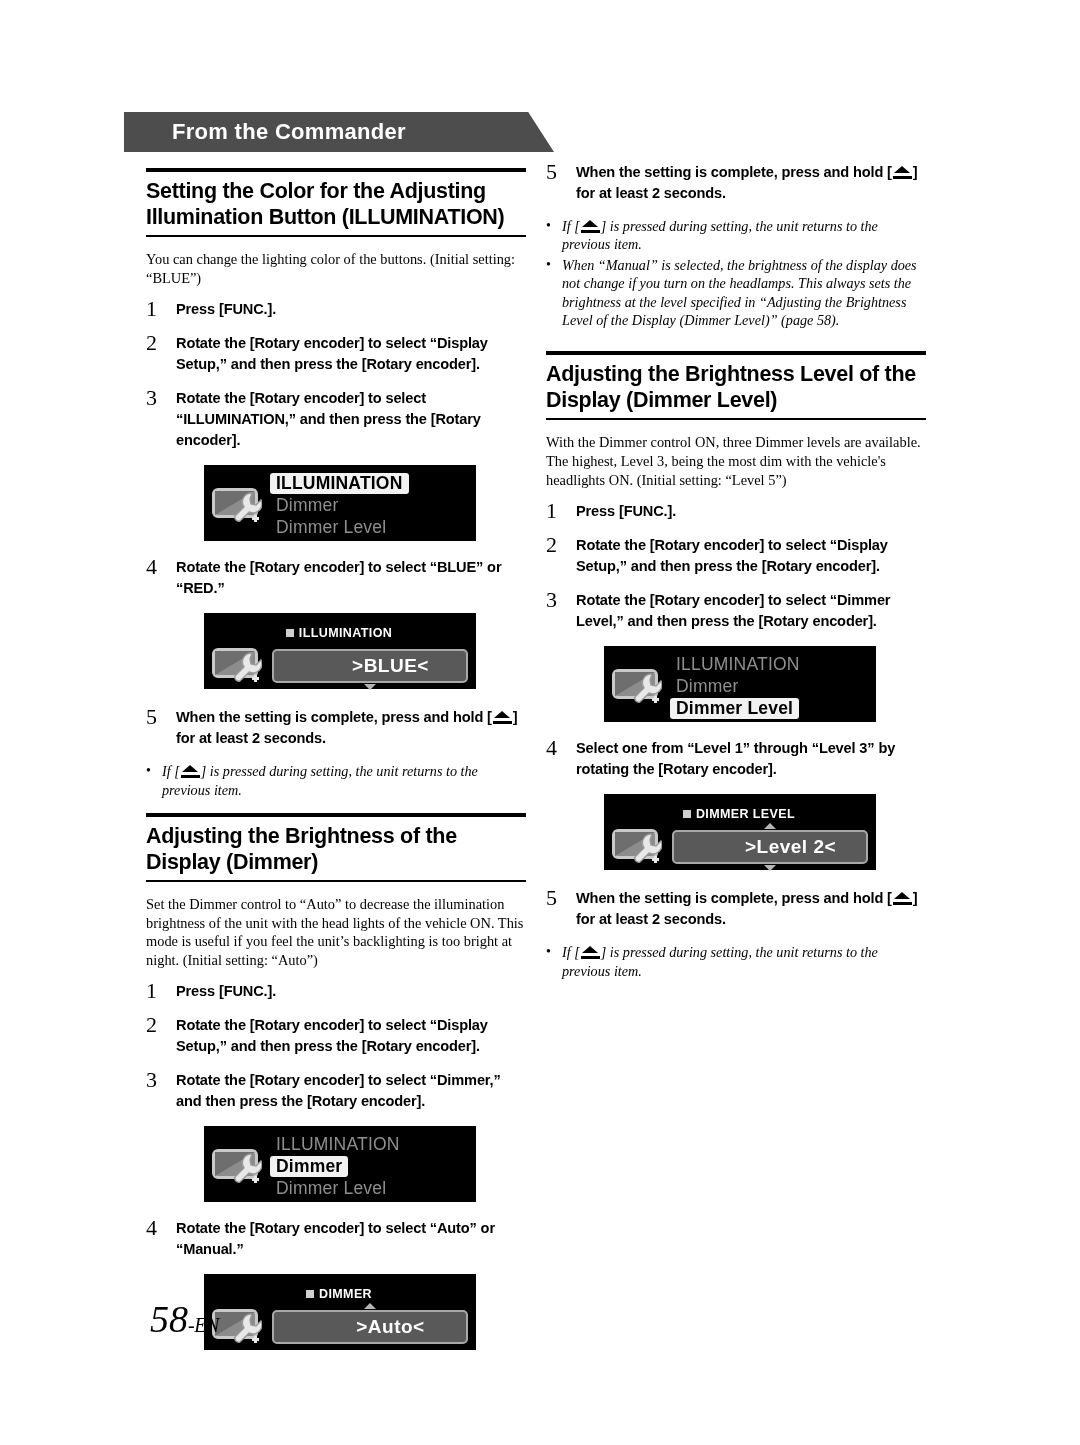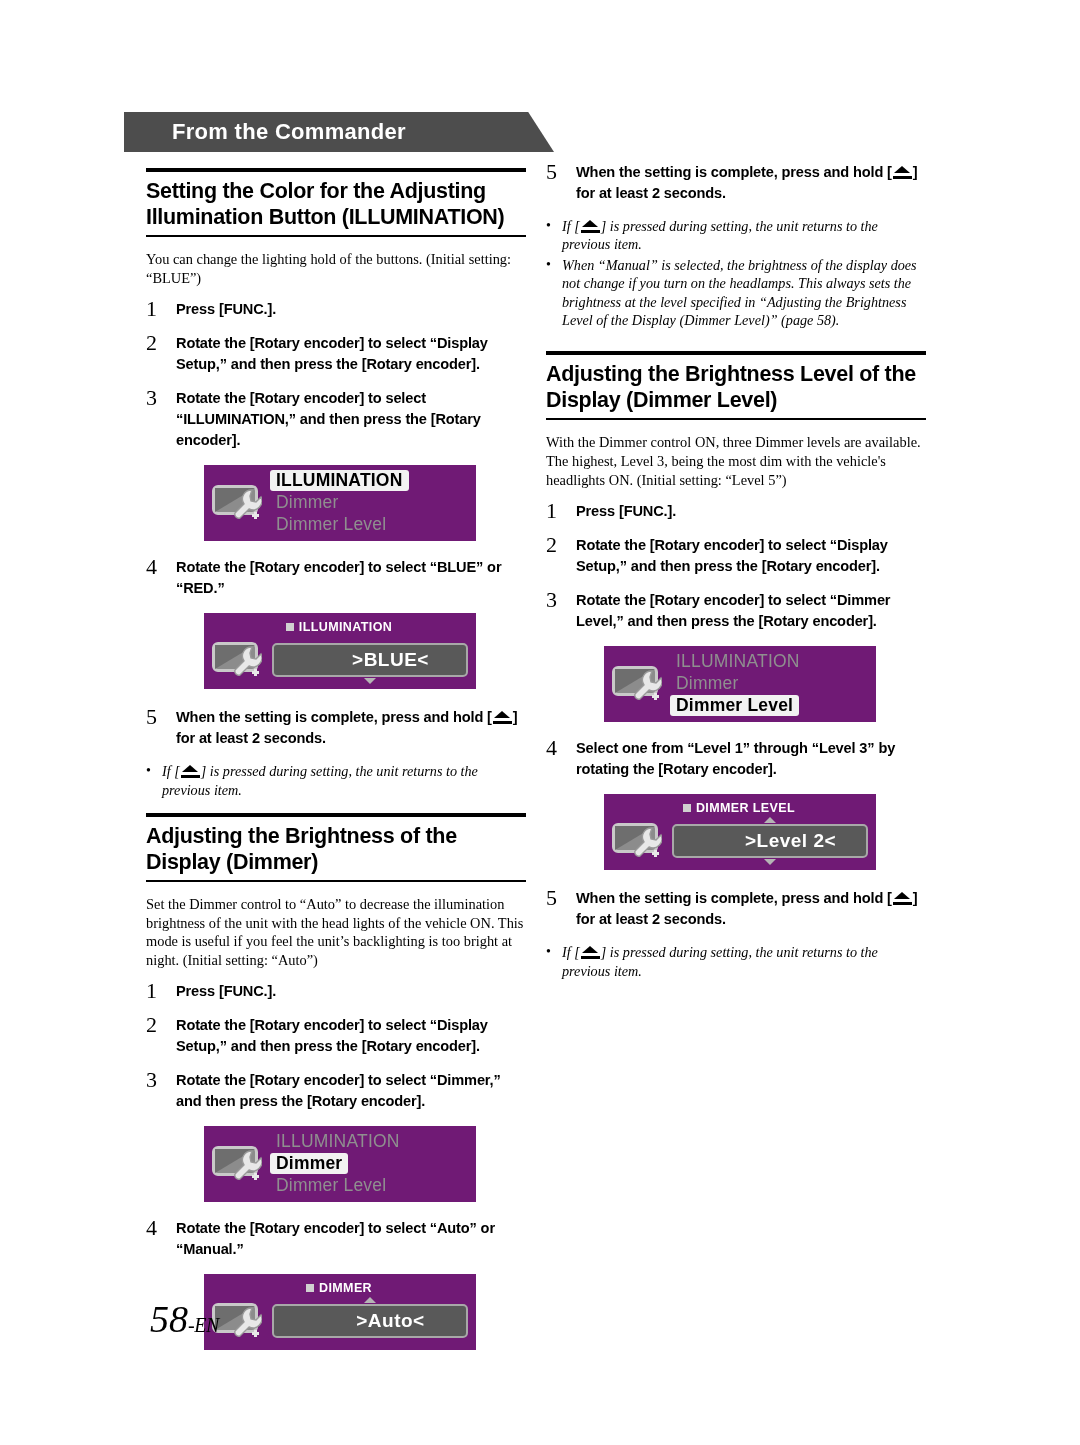--- a/index.html
+++ b/index.html
@@ -136,24 +136,24 @@
     flex: 0 0 16px;
     font-style: normal;
     font-size: 14px;
     line-height: 18.4px;
   }
   .note-txt { flex: 1; }
   .note-txt .ret { vertical-align: -2px; }
 
   
   .lcd {
-    background: #701a75;
+    background: #000000;
     position: relative;
     margin: 14px 0 0 58px;
-    padding: 6px 8px 7px 6px;
+    padding: 12px 8px 7px 6px;
     display: flex;
     align-items: center;
   }
   .lcd-menu { width: 272px; height: 76px; }
   .lcd-val  { width: 272px; height: 76px; flex-direction: column; align-items: stretch; }
 
   
   .setup-icon {
     position: relative;
     width: 58px;
@@ -284,21 +284,21 @@
 <div class="banner-wrap">
   <div class="banner-shape">
     <span class="banner-text">From the Commander</span>
   </div>
 </div>
 
 <div class="col col-left">
 
   <div class="heading">Setting the Color for the Adjusting Illumination Button (ILLUMINATION)</div>
 
-  <div class="para">You can change the lighting hold of the buttons. (Initial setting: “BLUE”)</div>
+  <div class="para">You can change the lighting color of the buttons. (Initial setting: “BLUE”)</div>
 
   <div class="steps">
     <div class="step">
       <div class="step-num">1</div>
       <div class="step-txt">Press [FUNC.].</div>
     </div>
     <div class="step">
       <div class="step-num">2</div>
       <div class="step-txt">Rotate the [Rotary encoder] to select “Display Setup,” and then press the [Rotary encoder].</div>
     </div>

